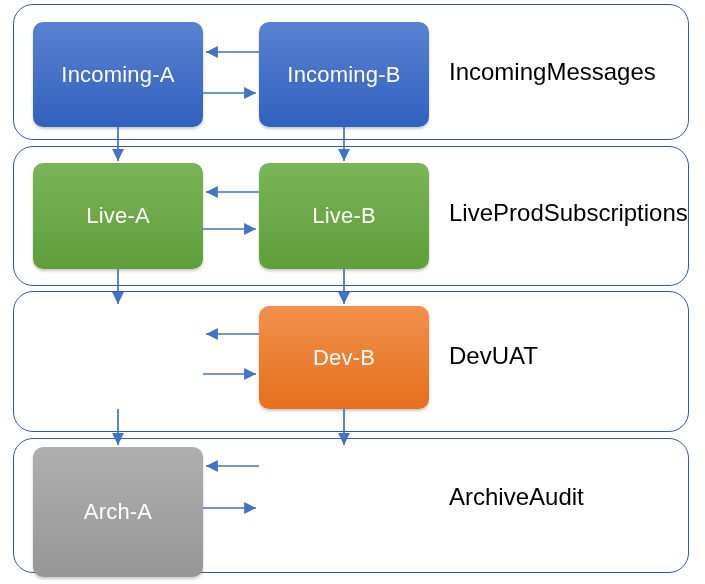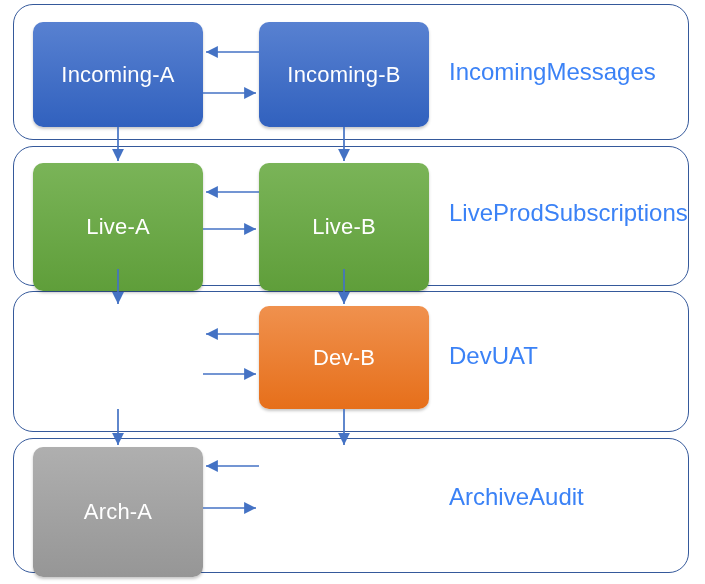--- a/index.html
+++ b/index.html
@@ -37,36 +37,36 @@
     justify-content: center;
     color: #ffffff;
     font-size: 22px;
     border-radius: 10px;
     box-shadow: 0 2px 3px rgba(0,0,0,0.22);
     letter-spacing: 0.2px;
   }
   .col-a { left: 33px; }
   .col-b { left: 259px; }
   .row1 { top: 22px;  height: 105px; }
-  .row2 { top: 163px; height: 128px; }
+  .row2 { top: 163px; height: 106px; }
   .row3 { top: 306px; height: 103px; }
   .row4 { top: 447px; height: 130px; }
 
   .blue   { background: linear-gradient(to bottom, #5881d1 0%, #3161be 100%); }
   .green  { background: linear-gradient(to bottom, #7ab458 0%, #5f9e3a 100%); }
   .orange { background: linear-gradient(to bottom, #f0914e 0%, #e66f1a 100%); }
   .gray   { background: linear-gradient(to bottom, #afafaf 0%, #969696 100%); }
 
   .group-label {
     position: absolute;
     left: 449px;
     width: 230px;
     display: flex;
     align-items: center;
-    color: #3b82f6;
+    color: #000000;
     font-size: 24px;
     white-space: nowrap;
   }
   .lbl1 { top: 22px;  height: 100px; }
   .lbl2 { top: 163px; height: 100px; }
   .lbl3 { top: 306px; height: 100px; }
   .lbl4 { top: 447px; height: 100px; text-align: right; }
 
   svg.arrow-layer {
     position: absolute;

